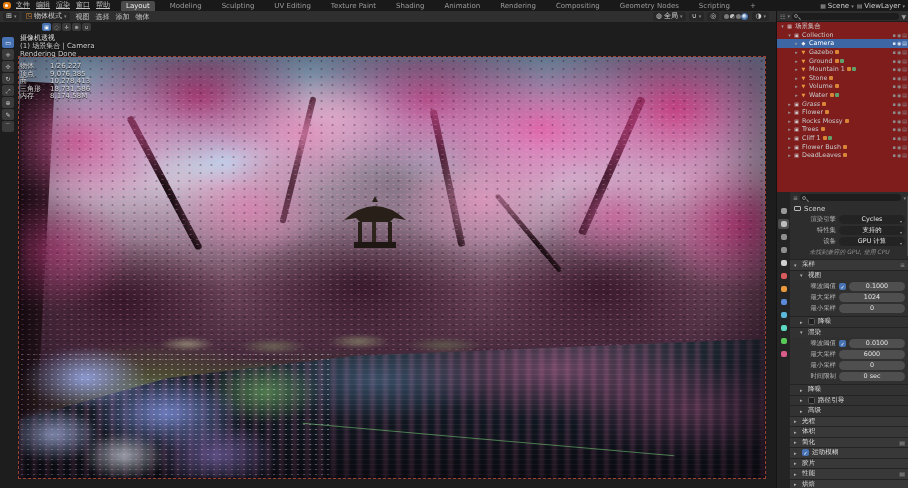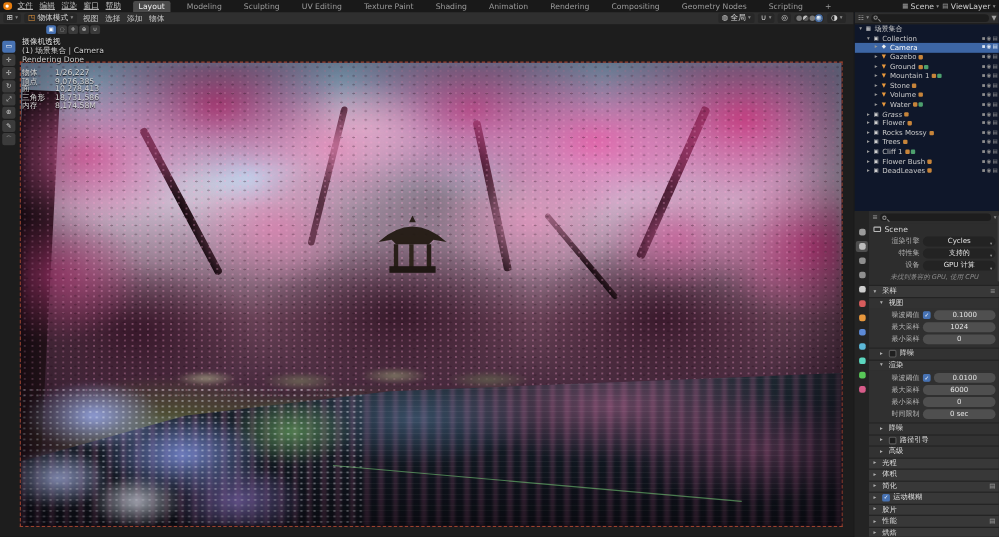--- a/index.html
+++ b/index.html
@@ -131,21 +131,21 @@
     text-shadow:0 1px 1px rgba(0,0,0,.9); line-height:8px; }
   #vp-overlay .dim { color:#cfcfcf; }
   #vp-stats { margin-top:5px; color:#d8d8d8; }
   .stat-row { display:flex; gap:4px; line-height:7.5px; }
   .stat-row .lab { width:26px; }
 
   
   #right-col { position:absolute; left:776px; top:11px; width:132px; height:477px; background:#282828; border-left:1px solid #141414; }
 
   
-  #outliner { position:absolute; left:0; top:0; width:132px; height:181px; background:#0f172a; overflow:hidden; }
+  #outliner { position:absolute; left:0; top:0; width:132px; height:181px; background:#7f1d1d; overflow:hidden; }
   #outliner-header { height:11px; background:#2e2e2e; display:flex; align-items:center; gap:2px; padding:0 3px; border-bottom:1px solid #1e1e1e; }
   .search-box { flex:1; height:7px; background:#1d1d1d; border-radius:4px; display:flex; align-items:center; padding:0 2px; gap:2px; }
   .mag { width:4px; height:4px; border:1px solid #888; border-radius:50%; position:relative; flex:0 0 auto; }
   .mag:after { content:""; position:absolute; left:3px; top:3px; width:3px; height:1px; background:#888; transform:rotate(45deg); }
   .search-box input { flex:1; background:transparent; border:0; outline:0; color:#ddd; font-size:6px; font-family:"DejaVu Sans",sans-serif; width:100%; }
   .out-row { display:flex; align-items:center; height:8.6px; padding-right:2px; color:#c9c9c9; }
   .out-row.selected { background:#3d66a5; color:#fff; }
   .out-row .arrow { width:7px; text-align:center; font-size:5px; color:#9a9a9a; flex:0 0 auto; }
   .oicon { width:7px; height:6px; flex:0 0 auto; margin-right:2px; display:flex; align-items:center; justify-content:center; font-size:5px; }
   .oicon.scene-collection { color:#d8d8d8; }

